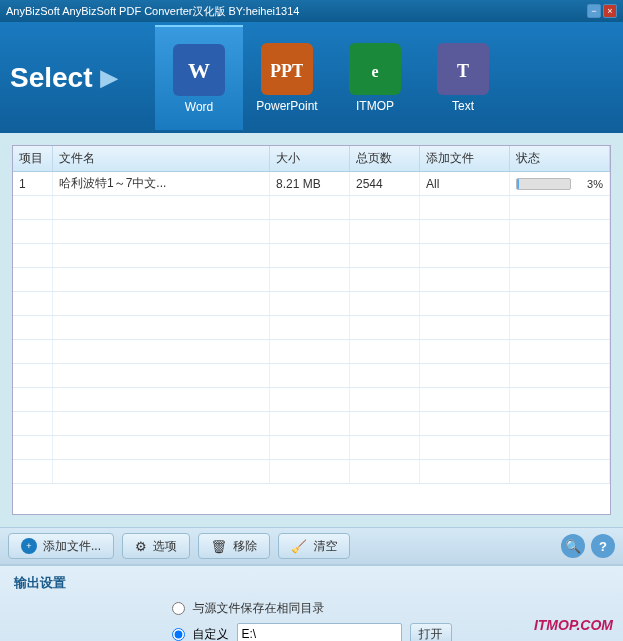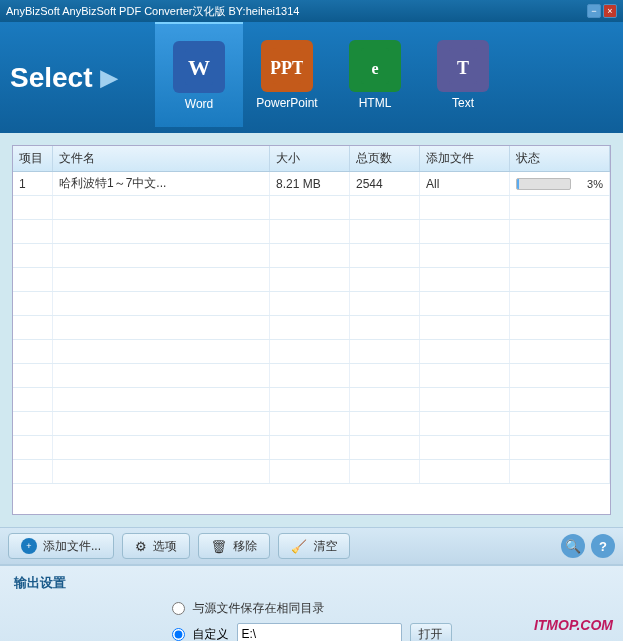--- a/index.html
+++ b/index.html
@@ -40,20 +40,21 @@
       font-size: 9px;
       color: white;
     }
     .title-btn.close { background: #c0392b; }
 
     
     .header {
       background: linear-gradient(to bottom, #1a7abf, #0f5f9a);
       height: 111px;
       display: flex;
+      align-items: center;
       padding: 0 0 0 10px;
       gap: 0;
     }
     .select-label {
       color: white;
       font-size: 28px;
       font-weight: bold;
       display: flex;
       align-items: center;
       gap: 8px;
@@ -355,21 +356,21 @@
       <span>PowerPoint</span>
     </div>
 
     <div class="format-tab">
       <div class="format-icon html-icon">
         <svg width="32" height="36" viewBox="0 0 32 36">
           <rect x="2" y="0" width="28" height="36" rx="3" fill="#1a8a3a"></rect>
           <text x="16" y="26" text-anchor="middle" fill="white" font-size="16" font-weight="bold" font-family="serif">e</text>
         </svg>
       </div>
-      <span>HTML</span>
+      <span>ITMOP</span>
     </div>
 
     <div class="format-tab">
       <div class="format-icon text-icon">
         <svg width="32" height="36" viewBox="0 0 32 36">
           <rect x="2" y="0" width="28" height="36" rx="3" fill="#5a5a9a"></rect>
           <text x="16" y="26" text-anchor="middle" fill="white" font-size="18" font-weight="bold" font-family="serif">T</text>
         </svg>
       </div>
       <span>Text</span>

